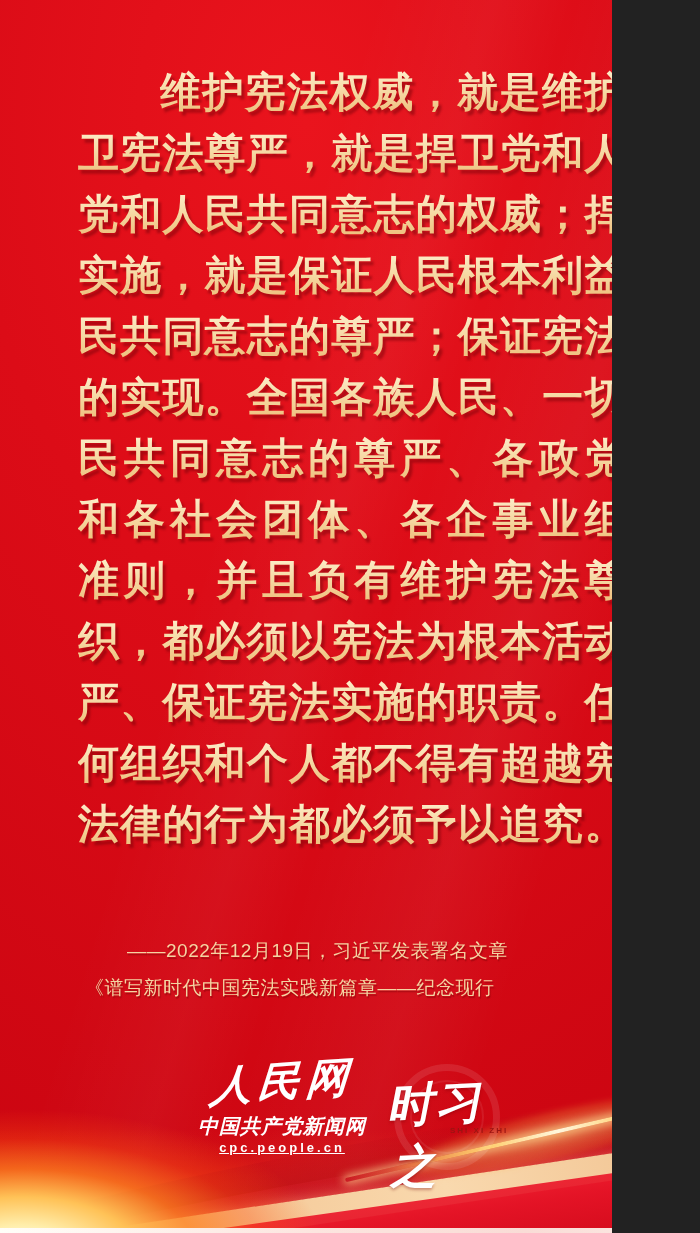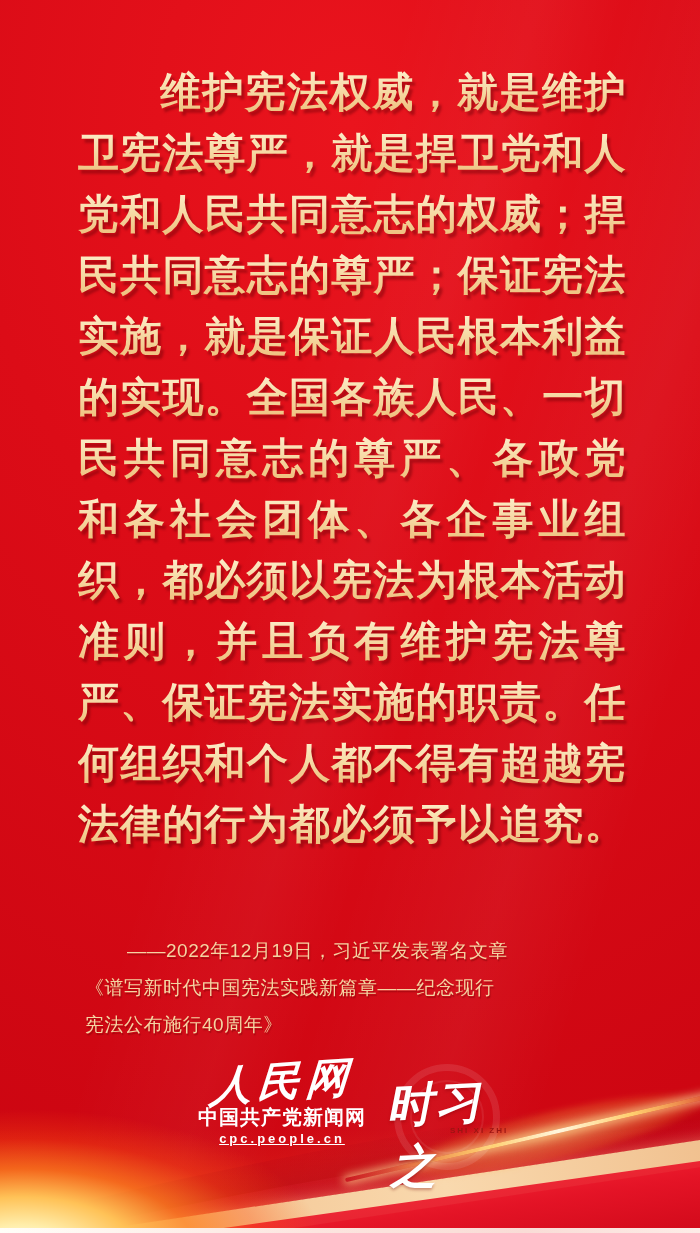--- a/index.html
+++ b/index.html
@@ -1,20 +1,20 @@
 <!DOCTYPE html>
 <html><head>
 <meta charset="utf-8">
 <style>
   html,body { margin:0; padding:0; background:#222; }
   * { box-sizing:border-box; }
 
   .poster {
     position:relative;
-    width:700px; height:1233px;
+    width:612px; height:1233px;
     overflow:hidden;
     font-family:"Liberation Sans", sans-serif;
     background:
       radial-gradient(130% 95% at 50% 10%, #ea141d 0%, #dc0c17 42%, #cb0511 100%);
   }
 
   
   .bg-sheen {
     position:absolute; inset:0; z-index:0; pointer-events:none;
     background:
@@ -56,22 +56,22 @@
   
   .footer { position:absolute; left:0; top:1058px; width:700px; height:130px; z-index:3; }
 
   .pn-logo { position:absolute; left:190px; top:2px; width:184px; text-align:center; color:#fff; }
   .pn-script {
     font-size:42px; font-weight:900; font-style:italic;
     transform:rotate(-4deg) skewX(-8deg);
     letter-spacing:6px; line-height:44px;
   }
   .pn-name {
-    margin-top:1px;
-    font-size:20px; font-weight:800; letter-spacing:1px; line-height:24px;
+    margin-top:10px;
+    font-size:20px; font-weight:800; letter-spacing:1px; line-height:24px;font-style:italic;
   }
   .pn-domain {
     font-size:13px; font-weight:700; letter-spacing:3px; line-height:20px;text-decoration:underline;
   }
 
   .sxz { position:absolute; left:388px; top:0; width:140px; height:126px; }
   .sxz-ring {
     position:absolute; left:6px; top:6px; width:106px; height:106px;
     border:7px solid rgba(255,255,255,0.10);
     border-radius:50%;
@@ -155,36 +155,35 @@
 <body>
 
 <div class="poster">
 
   <div class="bg-sheen"></div>
 
   <div class="quote">
     <div class="qline indent">维护宪法权威，就是维护</div>
     <div class="qline">卫宪法尊严，就是捍卫党和人</div>
     <div class="qline">党和人民共同意志的权威；捍</div>
+    <div class="qline">实施，就是保证人民根本利益</div>
     <div class="qline">民共同意志的尊严；保证宪法</div>
-    <div class="qline">实施，就是保证人民根本利益</div>
     <div class="qline">的实现。全国各族人民、一切</div>
     <div class="qline">民共同意志的尊严、各政党</div>
     <div class="qline">和各社会团体、各企事业组</div>
+    <div class="qline">准则，并且负有维护宪法尊</div>
     <div class="qline">织，都必须以宪法为根本活动</div>
-    <div class="qline">准则，并且负有维护宪法尊</div>
     <div class="qline">严、保证宪法实施的职责。任</div>
     <div class="qline">何组织和个人都不得有超越宪</div>
     <div class="qline">法律的行为都必须予以追究。</div>
   </div>
 
   <div class="attribution">
     <div class="aline first">——2022年12月19日，习近平发表署名文章</div>
     <div class="aline">《谱写新时代中国宪法实践新篇章——纪念现行</div>
-    <div class="aline">宪法公布施行40周年》</div>
   </div>
 
   <div class="footer">
     <div class="pn-logo">
       <div class="pn-script">人民网</div>
       <div class="pn-name">中国共产党新闻网</div>
       <div class="pn-domain">cpc.people.cn</div>
     </div>
     <div class="sxz">
       <div class="sxz-ring"></div>

